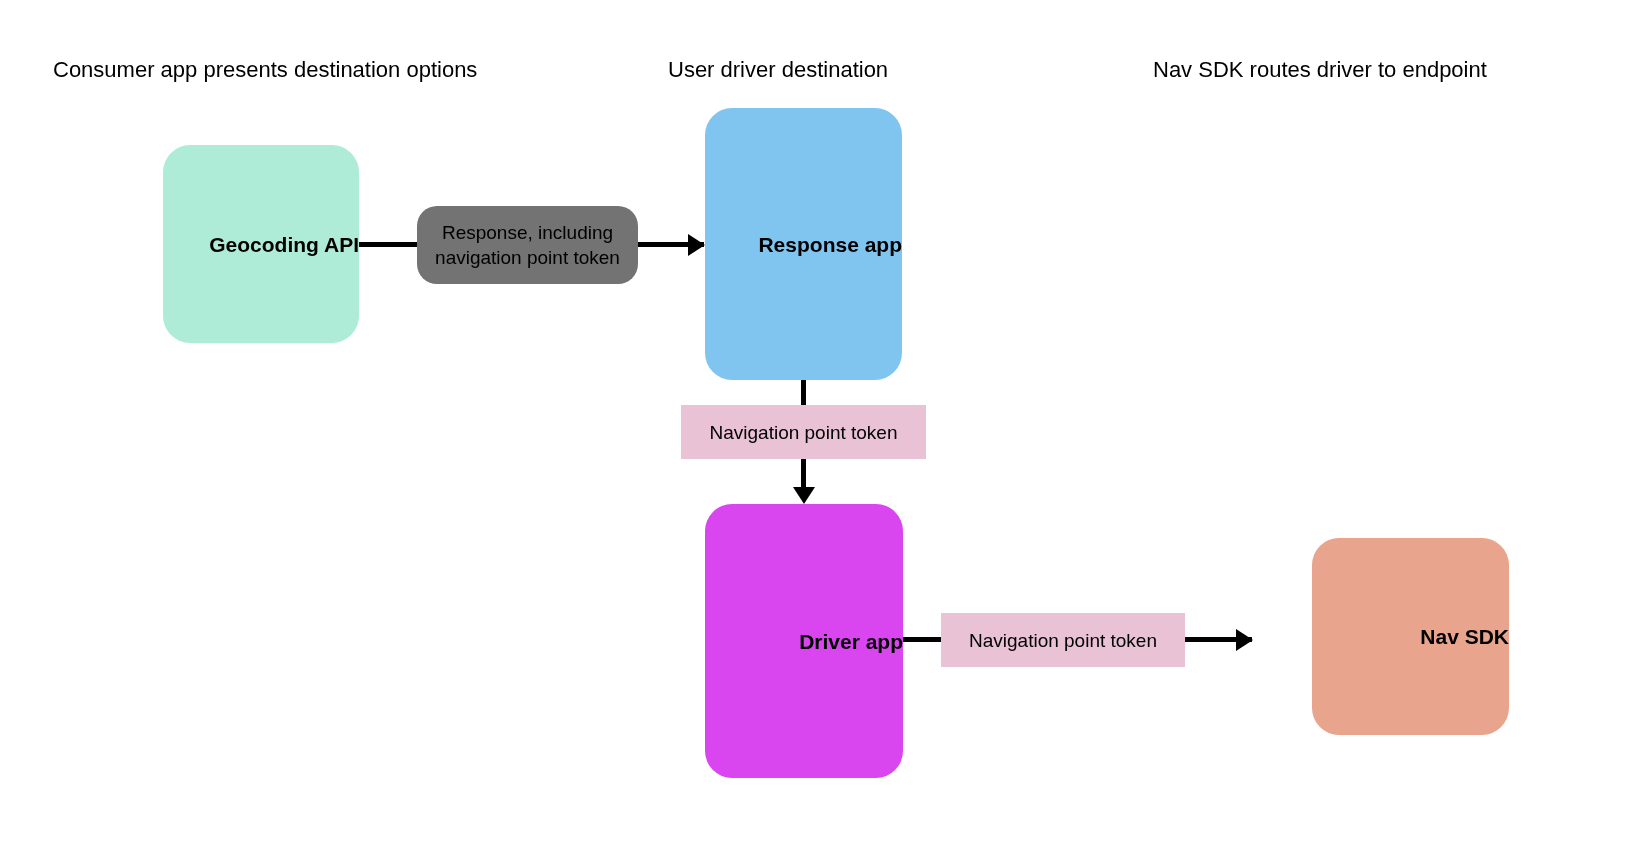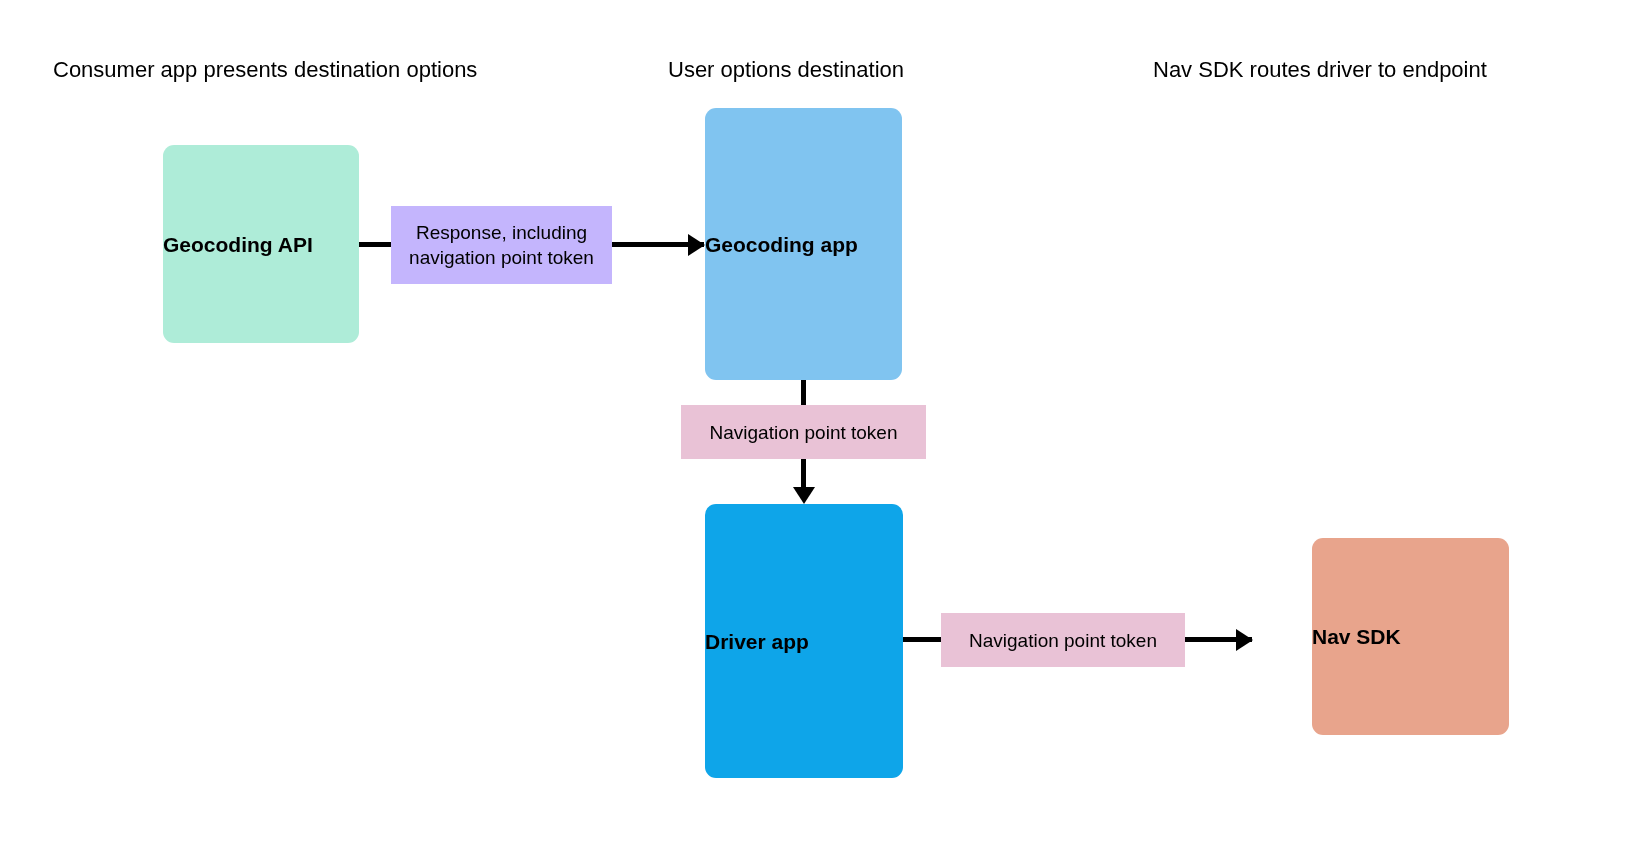--- a/index.html
+++ b/index.html
@@ -26,24 +26,24 @@
     font-size: 22px;
     line-height: 25px;
     color: #000000;
     white-space: nowrap;
     font-weight: 400;
   }
 
   
   .node {
     position: absolute;
-    border-radius: 11px;
+    border-radius: 27px;
     display: flex;
     align-items: center;
-    justify-content: flex-start;
+    justify-content: flex-end;
     box-sizing: border-box;
   }
   .node-label {
     font-size: 21px;
     font-weight: 700;
     color: #000000;
     text-align: center;
     line-height: 25px;
     white-space: nowrap;
   }
@@ -91,47 +91,47 @@
     border-top: 17px solid #000000;
   }
 </style>
 </head>
 <body>
 
 <div id="canvas">
 
   <div class="caption" style="left:53px; top:57px;">Consumer app presents destination options</div>
 
-  <div class="caption" style="left:668px; top:57px;">User options destination</div>
+  <div class="caption" style="left:668px; top:57px;">User driver destination</div>
 
   <div class="caption" style="left:1153px; top:57px;">Nav SDK routes driver to endpoint</div>
 
   <div class="node" style="left:163px; top:145px; width:196px; height:198px; background:#aeecd8;">
     <span class="node-label">Geocoding API</span>
   </div>
 
   <div class="edge-line h" style="left:359px; top:242px; width:345px;"></div>
   <div class="arrowhead right" style="left:688px; top:233.5px;"></div>
 
-  <div class="edge-label" style="left:391px; top:206px; width:221px; height:78px; background:#c4b5fd;">
+  <div class="edge-label" style="left:417px; top:206px; width:221px; height:78px; background:#737373;border-radius:20px;">
     <span class="edge-label-text">Response, including navigation point token</span>
   </div>
 
   <div class="node" style="left:705px; top:108px; width:197px; height:272px; background:#80c4f0;">
-    <span class="node-label">Geocoding app</span>
+    <span class="node-label">Response app</span>
   </div>
 
   <div class="edge-line v" style="left:801px; top:380px; height:119px;"></div>
   <div class="arrowhead down" style="left:792.5px; top:487px;"></div>
 
   <div class="edge-label" style="left:681px; top:405px; width:245px; height:54px; background:#e9c2d6;">
     <span class="edge-label-text">Navigation point token</span>
   </div>
 
-  <div class="node" style="left:705px; top:504px; width:198px; height:274px; background:#0ea5e9;">
+  <div class="node" style="left:705px; top:504px; width:198px; height:274px; background:#d946ef;">
     <span class="node-label">Driver app</span>
   </div>
 
   <div class="edge-line h" style="left:903px; top:637px; width:349px;"></div>
   <div class="arrowhead right" style="left:1236px; top:628.5px;"></div>
 
   <div class="edge-label" style="left:941px; top:613px; width:244px; height:54px; background:#e9c2d6;">
     <span class="edge-label-text">Navigation point token</span>
   </div>
 

